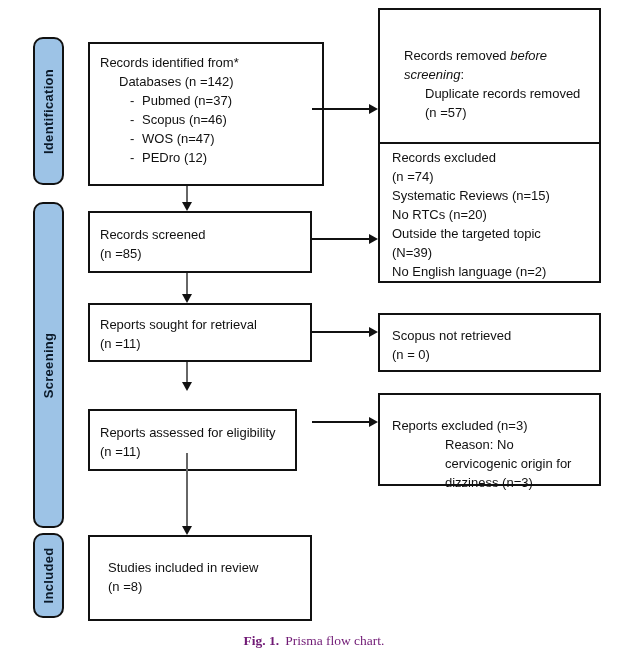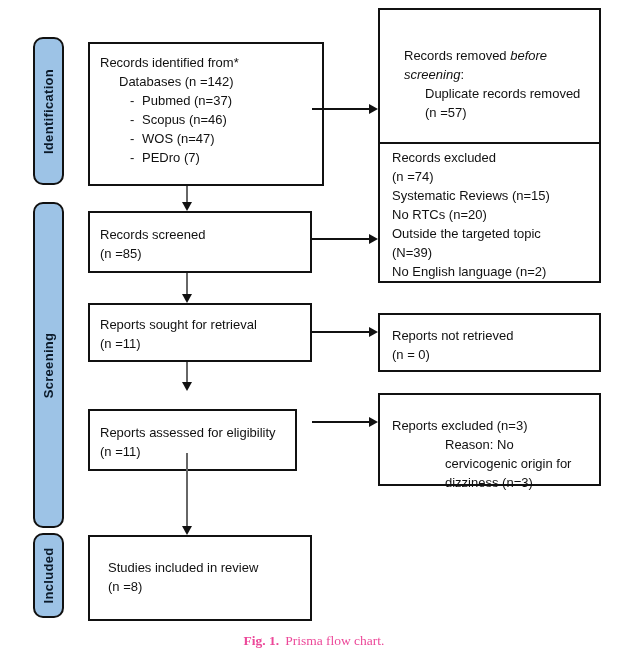--- a/index.html
+++ b/index.html
@@ -33,21 +33,21 @@
   .hline { position:absolute; height:1.6px; background:#111; }
   .vhead { position:absolute; width:0; height:0;
            border-left:5px solid transparent; border-right:5px solid transparent;
            border-top:9px solid #111; }
   .rhead { position:absolute; width:0; height:0;
            border-top:5px solid transparent; border-bottom:5px solid transparent;
            border-left:9px solid #111; }
   
   .caption {
     position:absolute; left:0; top:633px; width:628px; text-align:center;
-    font-family:"Liberation Serif", serif; font-size:13.5px; color:#ec4899;
+    font-family:"Liberation Serif", serif; font-size:13.5px; color:#701a75;
   }
   .caption .figlab { font-weight:bold; margin-right:6px; }
 </style>
 </head>
 <body>
 
 <div id="page">
 
   <div class="stage" style="left:33px; top:37px; width:31px; height:148px;">
     <span>Identification</span>
@@ -69,21 +69,21 @@
     <div class="li">
       <span class="dash">-</span>
       <span>Scopus (n=46)</span>
     </div>
     <div class="li">
       <span class="dash">-</span>
       <span>WOS (n=47)</span>
     </div>
     <div class="li">
       <span class="dash">-</span>
-      <span>PEDro (7)</span>
+      <span>PEDro (12)</span>
     </div>
   </div>
 
   <div class="fbox" style="left:88px; top:211px; width:224px; height:62px; padding:12px 8px 0 10px;">
     <div>Records screened</div>
     <div>(n =85)</div>
   </div>
 
   <div class="fbox" style="left:88px; top:303px; width:224px; height:59px; padding:10px 8px 0 10px;">
     <div>Reports sought for retrieval</div>
@@ -111,21 +111,21 @@
     <div>Records excluded</div>
     <div>(n =74)</div>
     <div>Systematic Reviews (n=15)</div>
     <div>No RTCs (n=20)</div>
     <div>Outside the targeted topic</div>
     <div>(N=39)</div>
     <div>No English language (n=2)</div>
   </div>
 
   <div class="fbox" style="left:378px; top:313px; width:223px; height:59px; padding:11px 6px 0 12px;">
-    <div>Reports not retrieved</div>
+    <div>Scopus not retrieved</div>
     <div>(n = 0)</div>
   </div>
 
   <div class="fbox" style="left:378px; top:393px; width:223px; height:93px; padding:21px 6px 0 12px;">
     <div>Reports excluded (n=3)</div>
     <div style="margin-left:53px;">Reason: No</div>
     <div style="margin-left:53px;">cervicogenic origin for</div>
     <div style="margin-left:53px;">dizziness (n=3)</div>
   </div>
 

